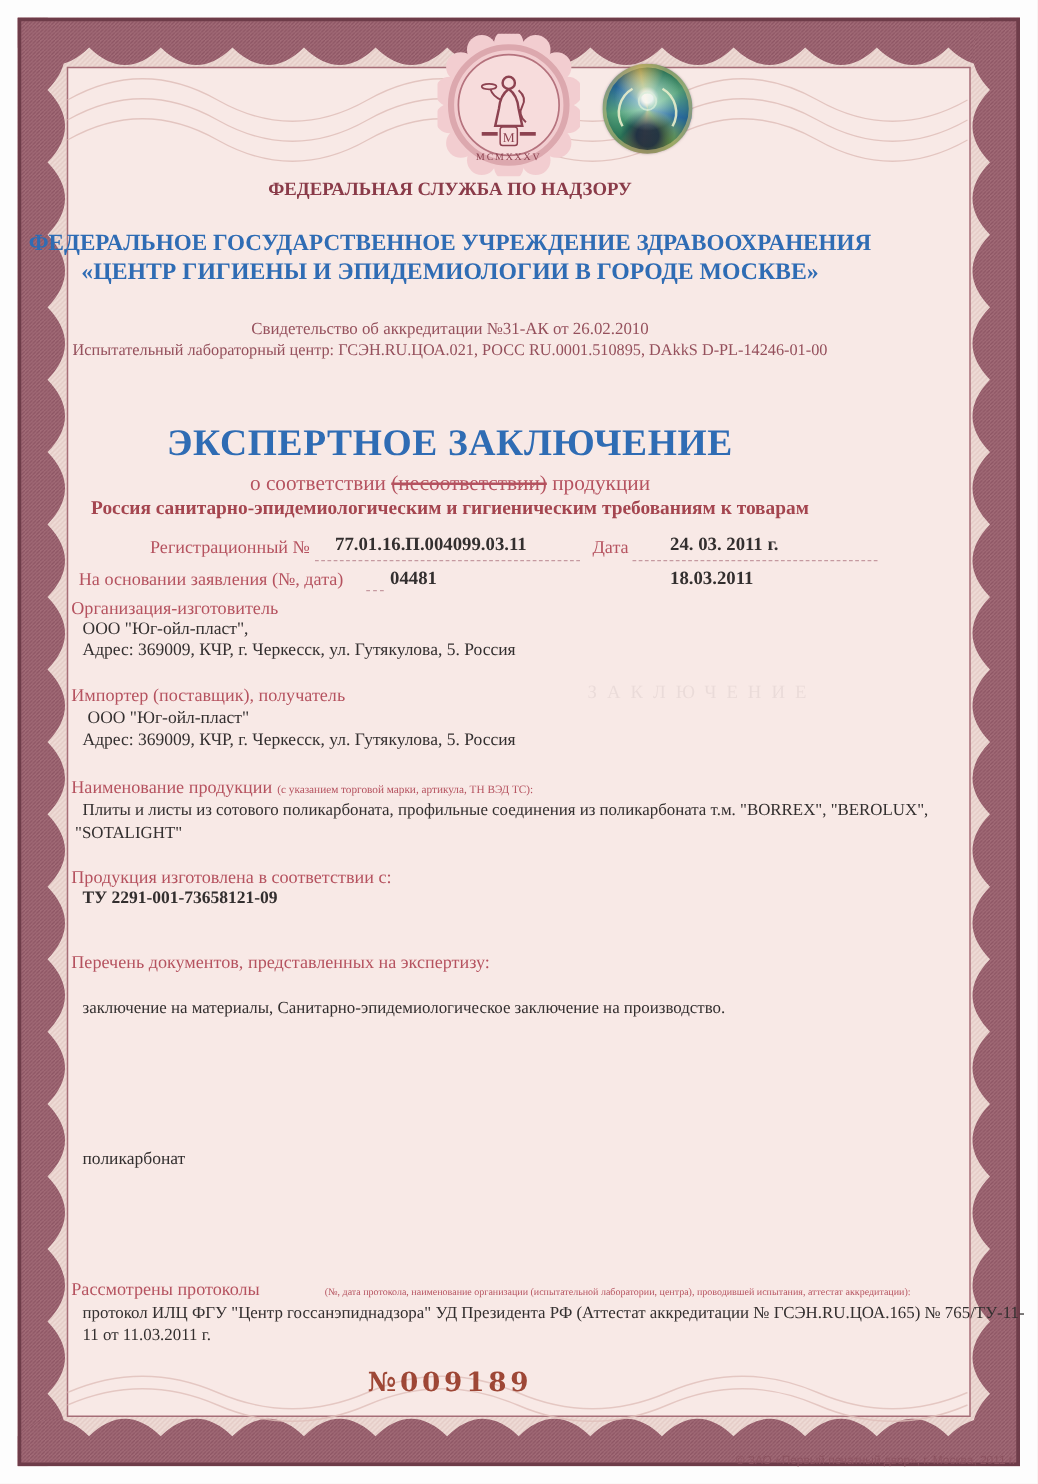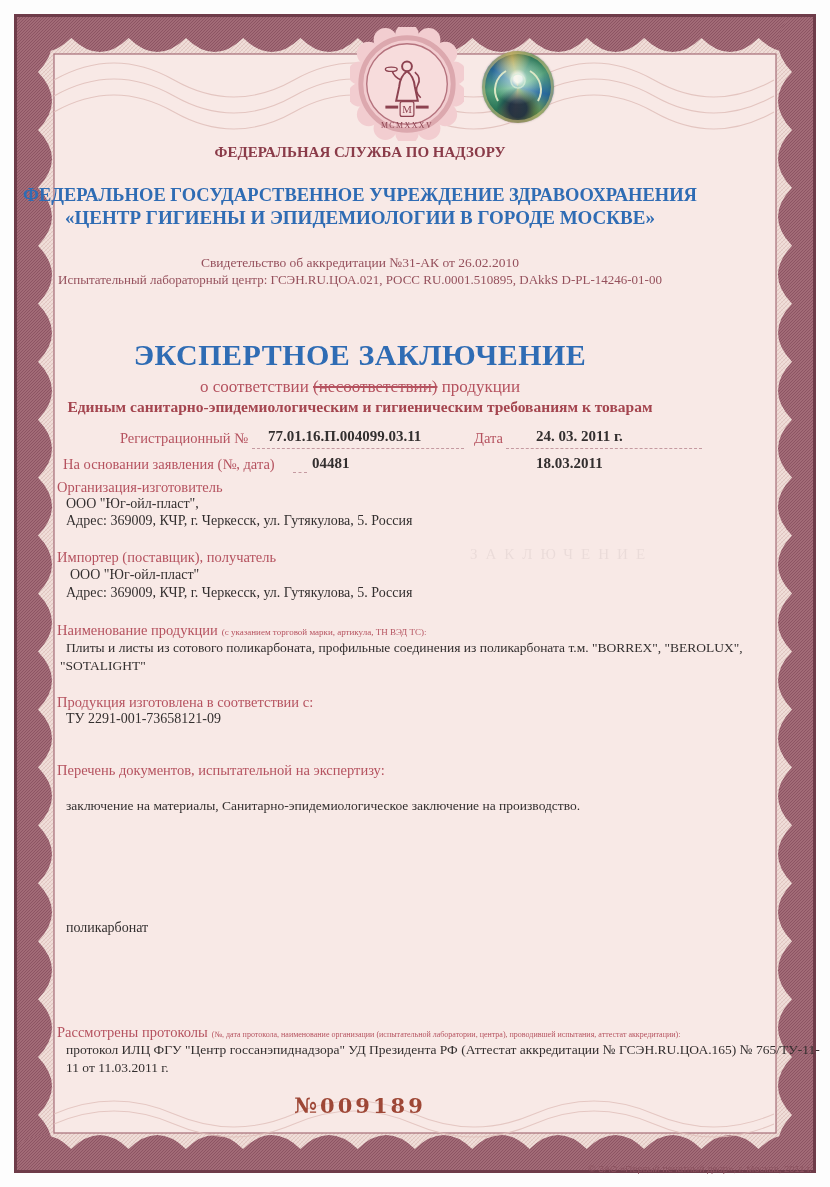--- a/index.html
+++ b/index.html
@@ -124,21 +124,21 @@
   <div class="abs center maroon-b" style="top:144px;font-size:15px;">ФЕДЕРАЛЬНАЯ СЛУЖБА ПО НАДЗОРУ</div>
   <div class="abs center blue-b" style="top:185px;font-size:18.5px;">ФЕДЕРАЛЬНОЕ ГОСУДАРСТВЕННОЕ УЧРЕЖДЕНИЕ ЗДРАВООХРАНЕНИЯ</div>
   <div class="abs center blue-b" style="top:207px;font-size:19px;">«ЦЕНТР ГИГИЕНЫ И ЭПИДЕМИОЛОГИИ В ГОРОДЕ МОСКВЕ»</div>
   <div class="abs center addr" style="top:255px;font-size:13.5px;">Свидетельство об аккредитации №31-АК от 26.02.2010</div>
   <div class="abs center addr" style="top:272px;font-size:13px;">Испытательный лабораторный центр:  ГСЭН.RU.ЦОА.021,  РОСС RU.0001.510895,  DAkkS  D-PL-14246-01-00</div>
 
   <div class="abs center blue-b" style="top:338px;font-size:30px;letter-spacing:.5px;">ЭКСПЕРТНОЕ ЗАКЛЮЧЕНИЕ</div>
   <div class="abs center" style="top:377px;font-size:17px;color:#b5525f;">
     <span>о соответствии </span><span class="strike">(несоответствии)</span><span> продукции</span>
   </div>
-  <div class="abs center maroon-b" style="top:398px;font-size:15.5px;color:#a4454f;">Единым санитарно-эпидемиологическим и гигиеническим требованиям к товарам</div>
+  <div class="abs center maroon-b" style="top:398px;font-size:15.5px;color:#a4454f;">Россия санитарно-эпидемиологическим и гигиеническим требованиям к товарам</div>
 
   <div class="abs label" style="left:120px;top:430px;font-size:14.5px;">Регистрационный №</div>
   <div class="fill-line" style="left:252px;top:448px;width:212px;"></div>
   <div class="abs val bold" style="left:268px;top:428px;font-size:15px;">77.01.16.П.004099.03.11</div>
   <div class="abs label" style="left:474px;top:430px;font-size:14.5px;">Дата</div>
   <div class="fill-line" style="left:506px;top:448px;width:196px;"></div>
   <div class="abs val bold" style="left:536px;top:428px;font-size:15px;">24. 03. 2011 г.</div>
 
   <div class="abs label" style="left:63px;top:456px;font-size:14.5px;">На основании заявления (№, дата)</div>
   <div class="fill-line" style="left:293px;top:472px;width:14px;"></div>
@@ -154,30 +154,30 @@
   <div class="abs val" style="left:66px;top:585px;font-size:14px;">Адрес: 369009,  КЧР,  г. Черкесск,  ул. Гутякулова,  5. Россия</div>
 
   <div class="abs" style="left:57px;top:621px;">
     <span class="label" style="font-size:14.5px;">Наименование продукции</span>
     <span class="label note">(с указанием торговой марки, артикула, ТН ВЭД ТС):</span>
   </div>
   <div class="abs val" style="left:66px;top:640px;font-size:13.5px;">Плиты и листы из сотового поликарбоната,  профильные соединения из поликарбоната т.м. "BORREX",  "BEROLUX",</div>
   <div class="abs val" style="left:60px;top:658px;font-size:13.5px;">"SOTALIGHT"</div>
 
   <div class="abs label" style="left:57px;top:694px;font-size:14.5px;">Продукция изготовлена в соответствии с:</div>
-  <div class="abs val" style="left:66px;top:711px;font-size:14px;">ТУ 2291-001-73658121-09</div>
+  <div class="abs val" style="left:66px;top:711px;font-size:14px;font-weight:bold;">ТУ 2291-001-73658121-09</div>
 
-  <div class="abs label" style="left:57px;top:762px;font-size:14.5px;">Перечень документов, испытательной на экспертизу:</div>
+  <div class="abs label" style="left:57px;top:762px;font-size:14.5px;">Перечень документов, представленных на экспертизу:</div>
   <div class="abs val" style="left:66px;top:798px;font-size:13.5px;">заключение на материалы,  Санитарно-эпидемиологическое заключение на производство.</div>
 
   <div class="abs val" style="left:66px;top:920px;font-size:14px;">поликарбонат</div>
 
   <div class="abs" style="left:57px;top:1023px;">
     <span class="label" style="font-size:14.5px;">Рассмотрены протоколы</span>
-    <span class="label note" style="font-size:8px;">(№, дата протокола, наименование организации (испытательной лаборатории, центра), проводившей испытания, аттестат аккредитации):</span>
+    <span class="label note" style="font-size:8px;margin-left:48px;">(№, дата протокола, наименование организации (испытательной лаборатории, центра), проводившей испытания, аттестат аккредитации):</span>
   </div>
   <div class="abs val" style="left:66px;top:1042px;font-size:13.5px;">протокол ИЛЦ ФГУ "Центр госсанэпиднадзора" УД Президента РФ (Аттестат аккредитации № ГСЭН.RU.ЦОА.165) № 765/ТУ-11-</div>
   <div class="abs val" style="left:66px;top:1060px;font-size:13.5px;">11 от 11.03.2011 г.</div>
 
   <div class="abs watermark" style="left:470px;top:546px;">ЗАКЛЮЧЕНИЕ</div>
 
   <div class="abs center serial" style="top:1093px;">№009189</div>
 
   <div class="abs footer" style="right:18px;top:1163px;">© ЗАО «Первый печатный двор»,  г. Москва,  2011 г.</div>
 

